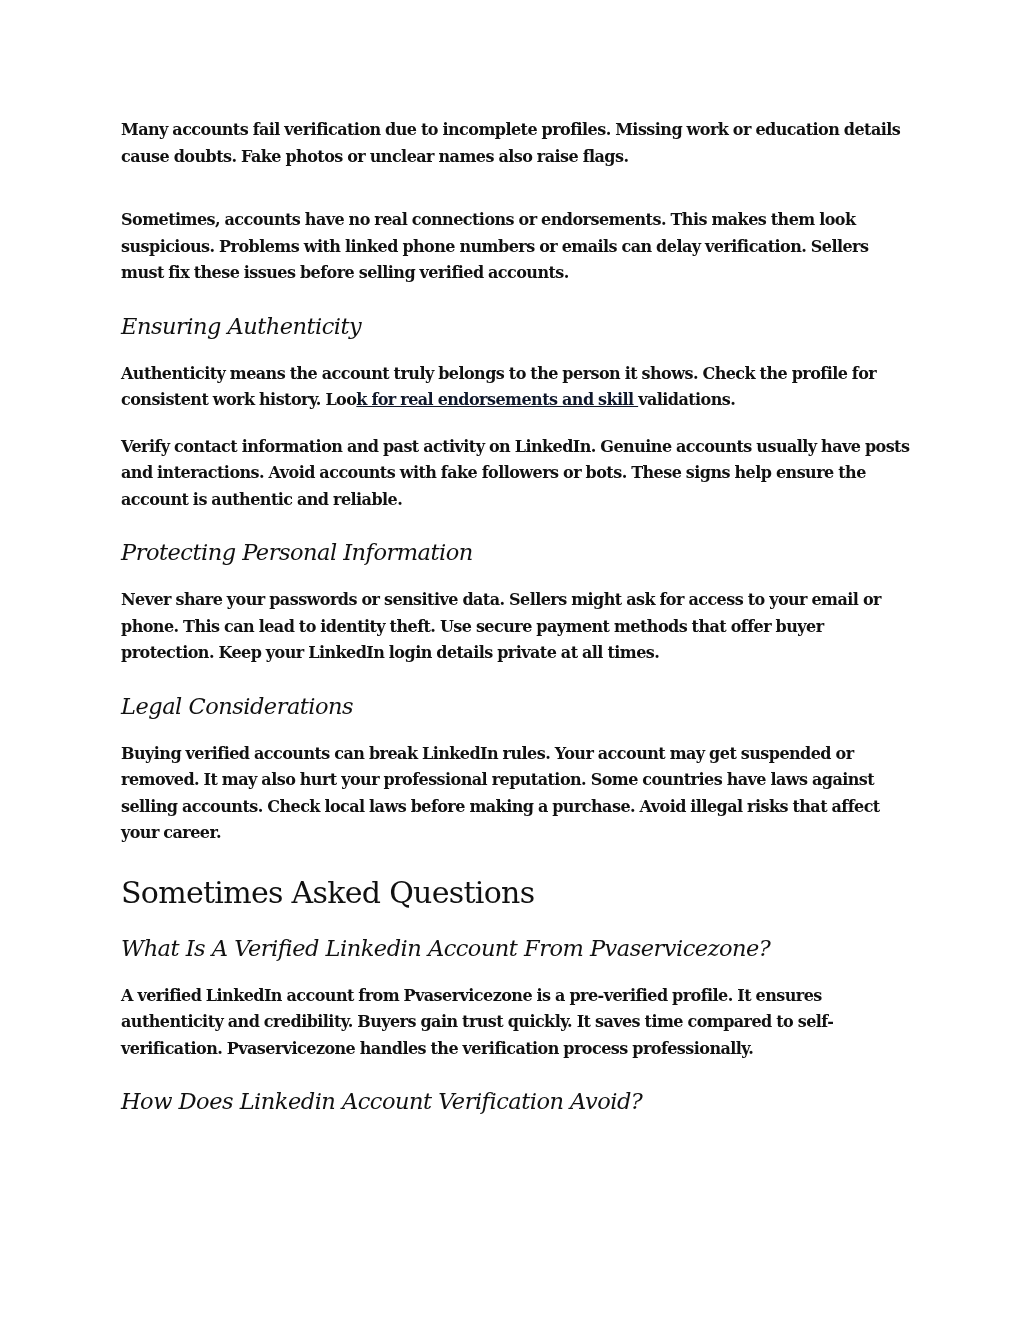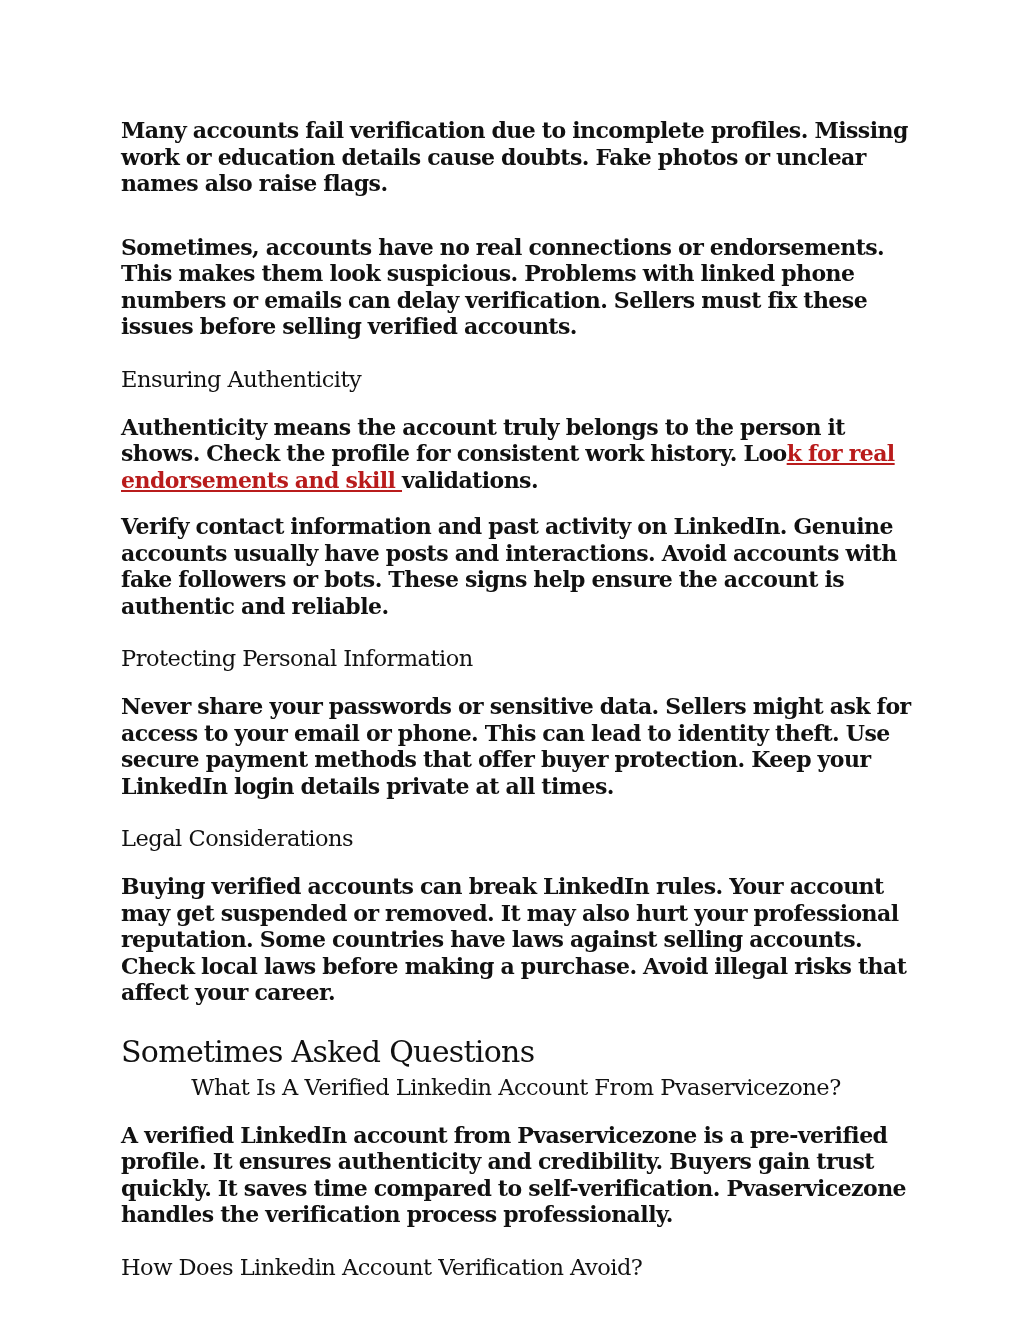--- a/index.html
+++ b/index.html
@@ -16,42 +16,43 @@
       color: #111111;
     }
     .page {
       position: absolute;
       left: 121px;
       top: 117px;
       width: 790px;
     }
     p {
       margin: 0;
-      font-size: 22px;
+      font-size: 16px;
       line-height: 26.5px;
       letter-spacing: -0.55px;
       word-spacing: -0.5px;
       font-weight: 600;
     }
     h3 {
       margin: 0;
       font-size: 22.5px;
       font-weight: 400;
       letter-spacing: -0.5px;
       line-height: 30px;
+      font-style: italic;
     }
     h2 {
       margin: 0;
       font-size: 30px;
       font-weight: 400;
       letter-spacing: -0.7px;
       line-height: 40px;
     }
     a.link {
-      color: #b91c1c;
+      color: #0f172a;
       text-decoration: underline;
     }
   </style>
 </head>
 <body>
 
 <div class="page">
 
   <p>Many accounts fail verification due to incomplete profiles. Missing work or education details cause doubts. Fake photos or unclear names also raise flags.</p>
 
@@ -66,20 +67,20 @@
   <h3 style="margin-top:24px;">Protecting Personal Information</h3>
 
   <p style="margin-top:20px;">Never share your passwords or sensitive data. Sellers might ask for access to your email or phone. This can lead to identity theft. Use secure payment methods that offer buyer protection. Keep your LinkedIn login details private at all times.</p>
 
   <h3 style="margin-top:24px;">Legal Considerations</h3>
 
   <p style="margin-top:20px;">Buying verified accounts can break LinkedIn rules. Your account may get suspended or removed. It may also hurt your professional reputation. Some countries have laws against selling accounts. Check local laws before making a purchase. Avoid illegal risks that affect your career.</p>
 
   <h2 style="margin-top:26px;">Sometimes Asked Questions</h2>
 
-  <h3 style="text-align:center;">What Is A Verified Linkedin Account From Pvaservicezone?</h3>
+  <h3 style="margin-top:20px;">What Is A Verified Linkedin Account From Pvaservicezone?</h3>
 
   <p style="margin-top:20px;">A verified LinkedIn account from Pvaservicezone is a pre-verified profile. It ensures authenticity and credibility. Buyers gain trust quickly. It saves time compared to self-verification. Pvaservicezone handles the verification process professionally.</p>
 
   <h3 style="margin-top:24px;">How Does Linkedin Account Verification Avoid?</h3>
 
 
 </div>
 
 </body></html>

